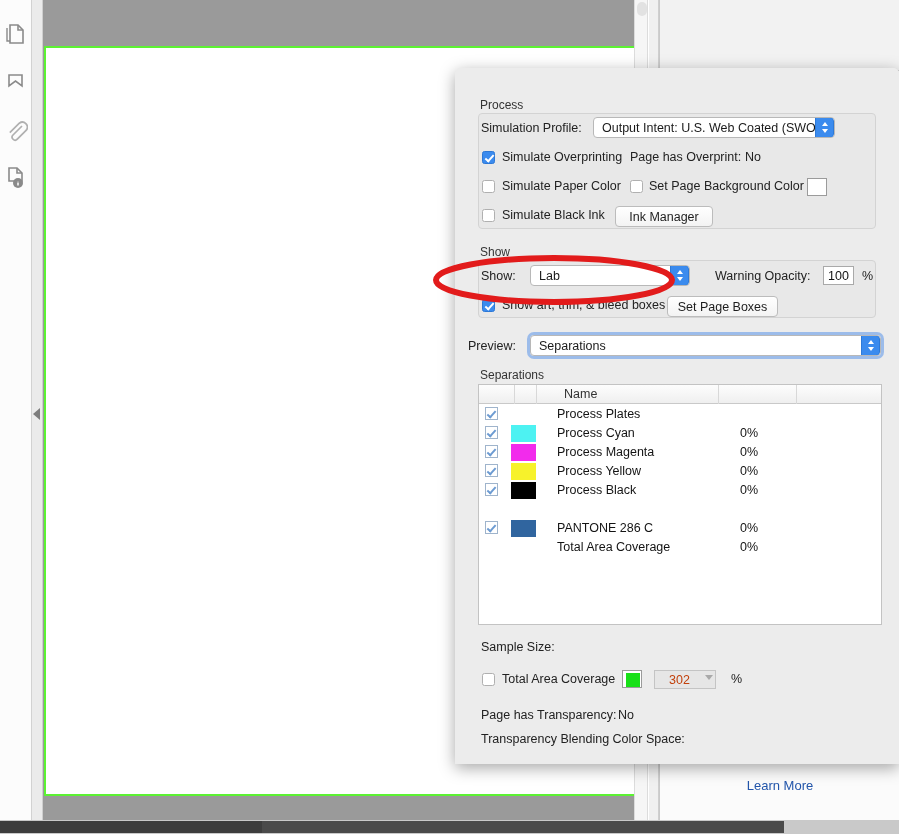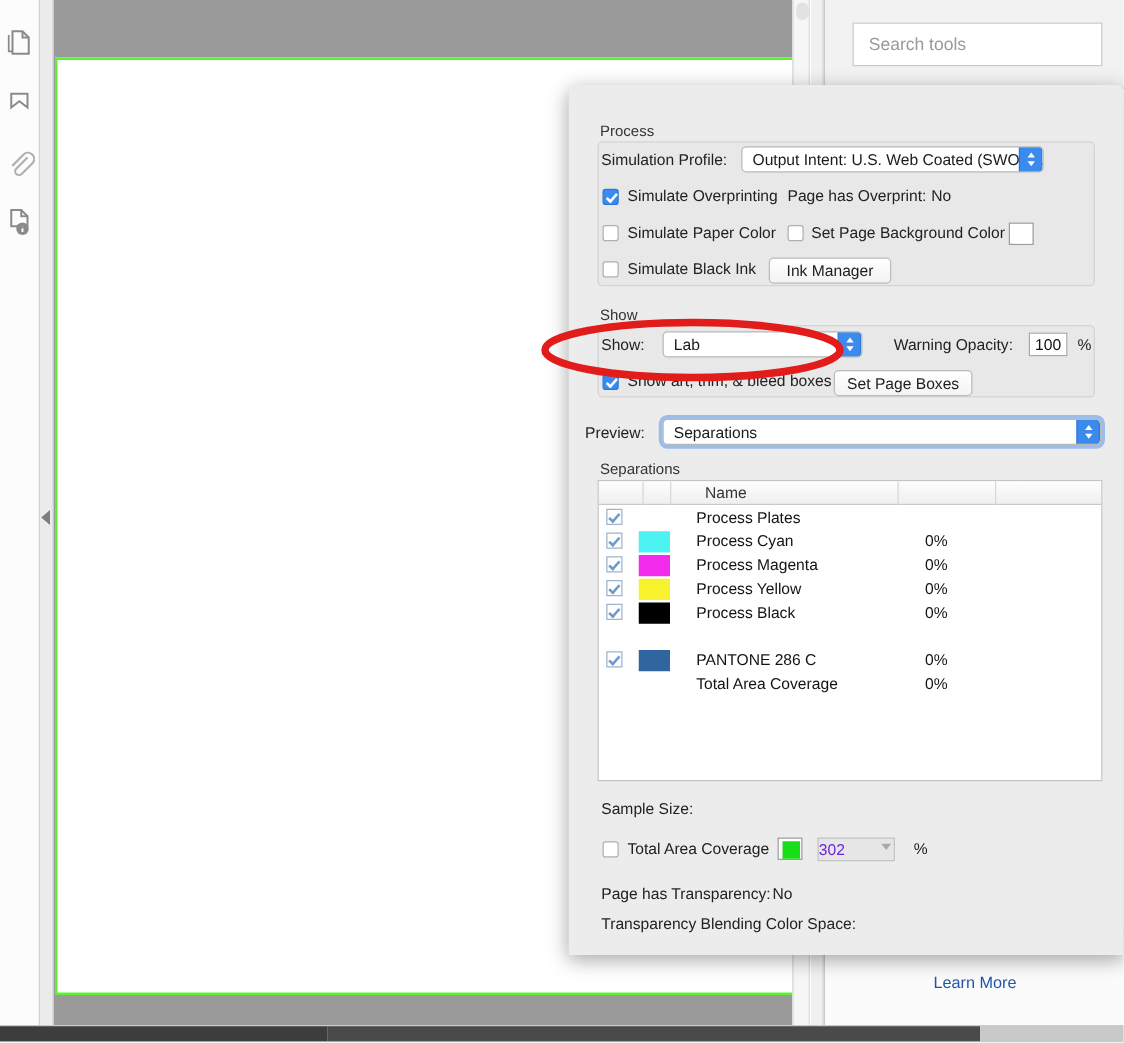--- a/index.html
+++ b/index.html
@@ -165,21 +165,21 @@
     width: 3px; height: 7px; border: solid #ffffff;
     border-width: 0 2px 2px 0; transform: rotate(42deg);
   }
 
   
   .tfield {
     position: absolute; height: 19px; background: #ffffff;
     border: 1px solid #a9a9a9;
     font-size: 12.5px; color: #111111; text-align: center; padding-top: 2px;
   }
-  .tfield.disabled { background: #e6e6e6; border: 1px solid #c4c4c4; color: #6d28d9; text-align: left; padding-left: 0; }
+  .tfield.disabled { background: #e6e6e6; border: 1px solid #c4c4c4; color: #c2410c; text-align: left; padding-left: 14px; }
 
   .swatch-box {
     position: absolute; width: 20px; height: 18px;
     background: #ffffff; border: 1px solid #9b9b9b;
   }
   .swatch-inner { position: absolute; left: 3px; top: 2px; width: 14px; height: 14px; }
 
   
   .table {
     position: absolute; background: #ffffff;
@@ -249,21 +249,20 @@
   <div class="doc-area" style="background: rgb(154, 154, 154);">
     <div class="page-white" style="border-color: rgb(92, 242, 50);"></div>
   </div>
   <div class="doc-vscroll">
     <div class="thumb"></div>
   </div>
   <div class="doc-gap"></div>
 
   <div class="tools-pane">
     <div class="tools-head"></div>
-    <div class="search-tools">Search tools</div>
     <div class="learn-more">Learn More</div>
   </div>
 
   <div class="dialog">
 
 
     <div class="dlg-body">
 
       <div class="grp-label" style="left:25px; top:30px;">Process</div>
       <div class="group-box" style="left:23px; top:45px; width:398px; height:116px;"></div>

